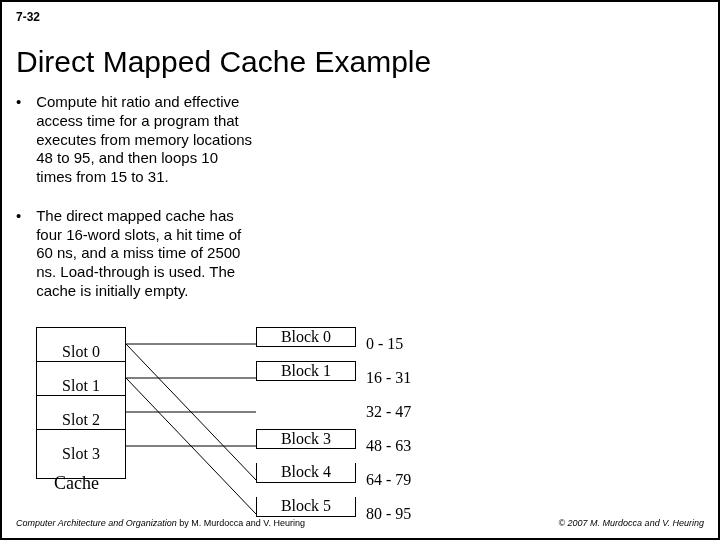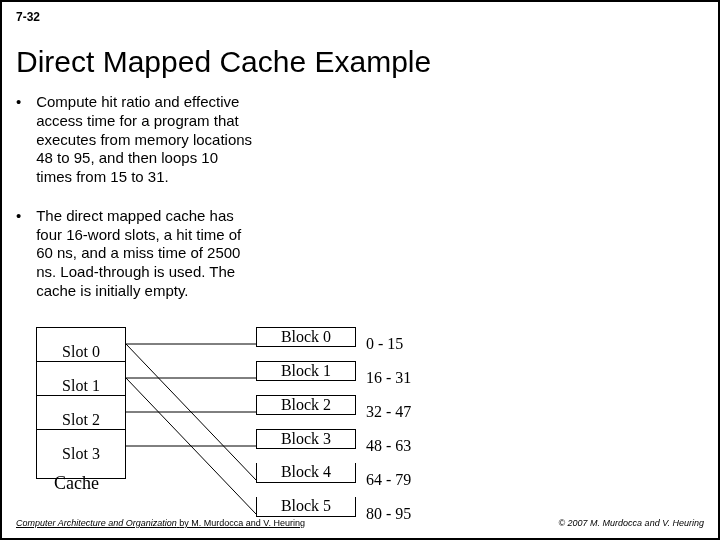--- a/index.html
+++ b/index.html
@@ -117,21 +117,21 @@
     position: absolute;
     bottom: 10px;
     left: 14px;
     right: 14px;
     display: flex;
     justify-content: space-between;
     font-size: 9px;
     font-style: italic;
     font-family: Arial, sans-serif;
   }
-  .footer .book { font-style: normal; text-decoration: underline; }
+  .footer .book { font-style: normal; }
   .footer .book em { font-style: italic; }
 </style>
 </head>
 <body>
 
 <div class="slide">
 
   <div class="header">
     <span>7-32</span>
   </div>
@@ -164,21 +164,20 @@
 
       <div class="box slot s0">Slot 0</div>
       <div class="box slot s1">Slot 1</div>
       <div class="box slot s2">Slot 2</div>
       <div class="box slot s3">Slot 3</div>
 
       <div class="cache-label">Cache</div>
 
       <div class="box block b0">Block 0</div>
       <div class="box block b1">Block 1</div>
-      <div class="box block b2">Block 2</div>
       <div class="box block b3">Block 3</div>
       <div class="box block b4">Block 4</div>
       <div class="box block b5">Block 5</div>
 
       <div class="range" style="top:14px">0 - 15</div>
       <div class="range" style="top:48px">16 - 31</div>
       <div class="range" style="top:82px">32 - 47</div>
       <div class="range" style="top:116px">48 - 63</div>
       <div class="range" style="top:150px">64 - 79</div>
       <div class="range" style="top:184px">80 - 95</div>

